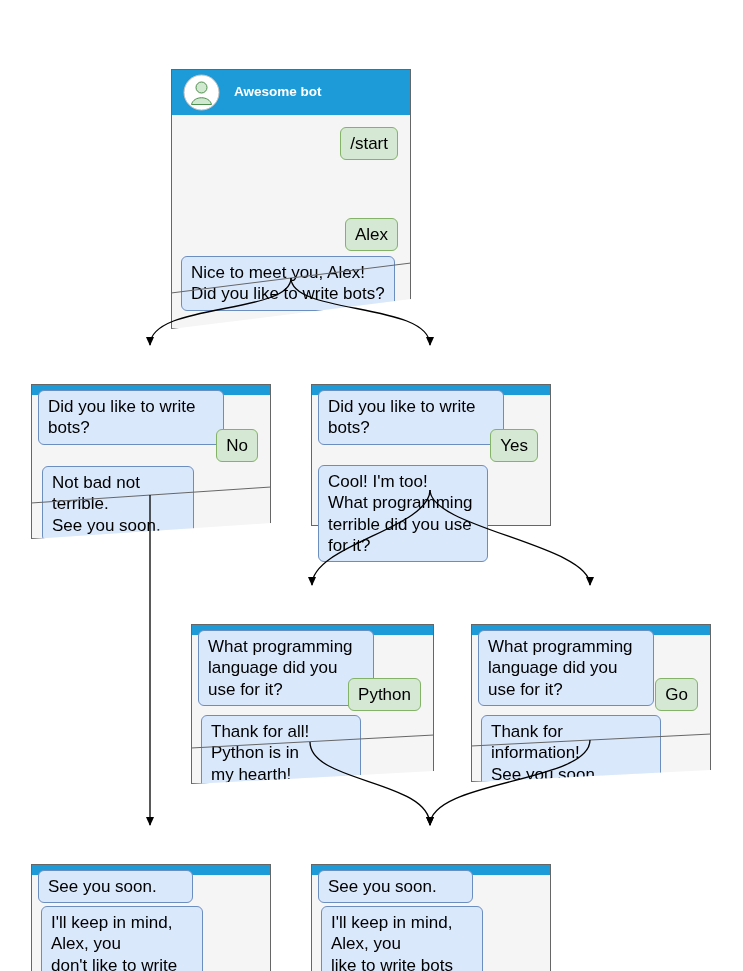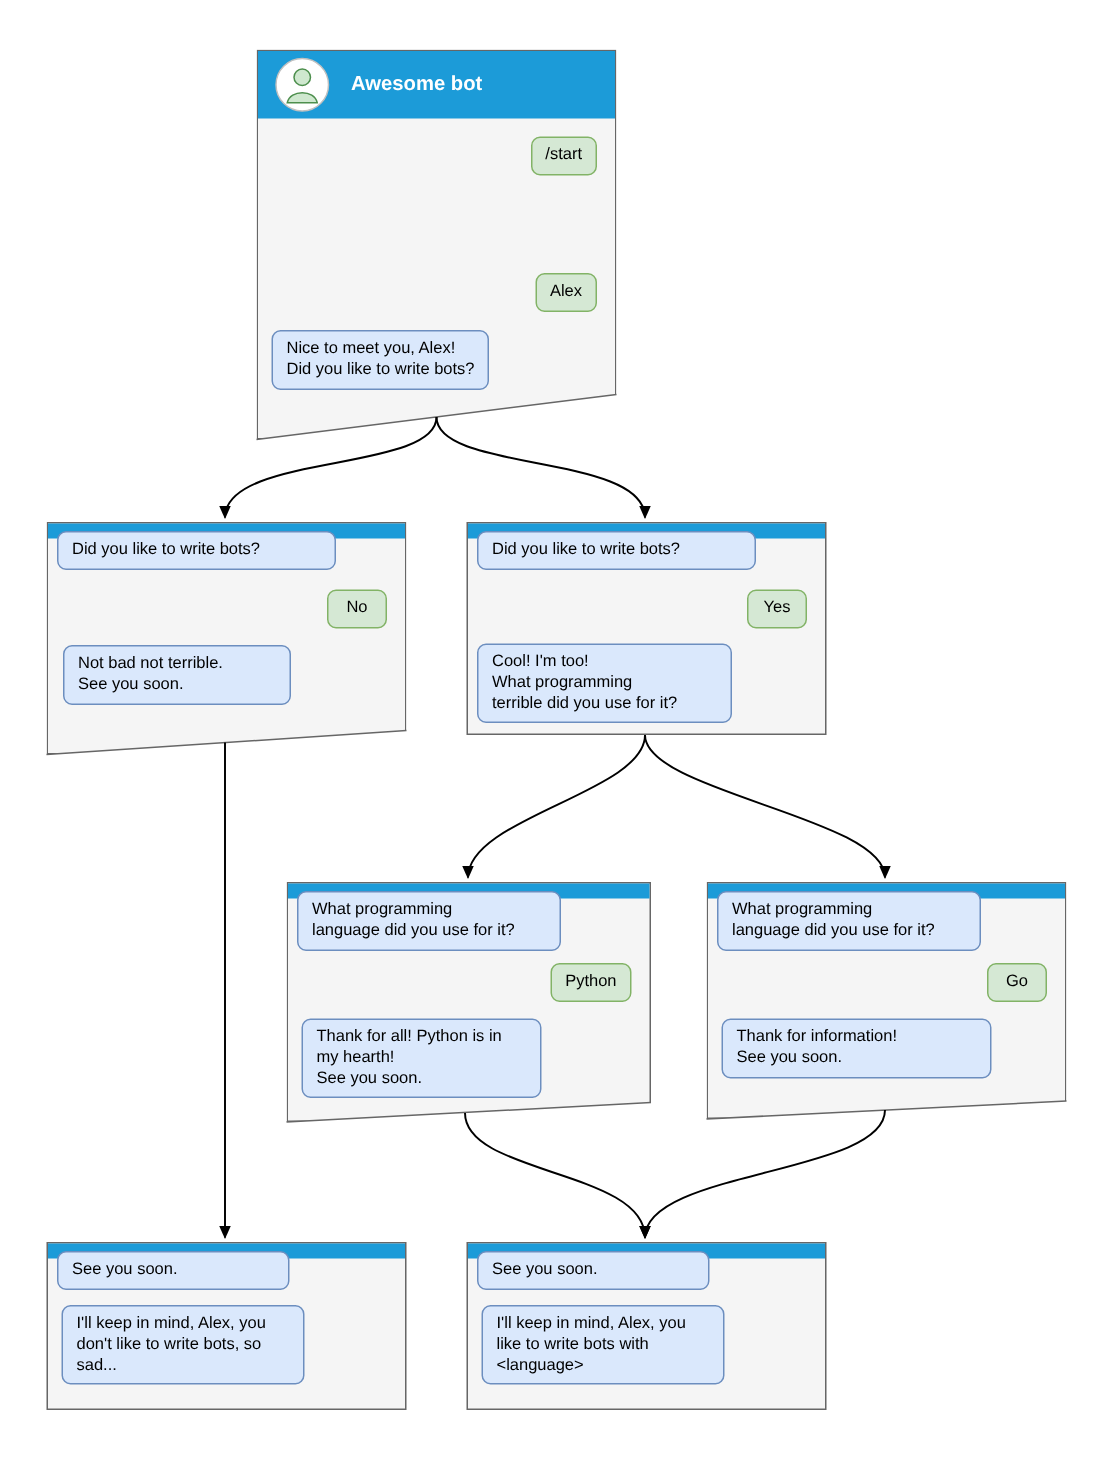--- a/index.html
+++ b/index.html
@@ -15,41 +15,42 @@
     --bot-bg:#dae8fc;
     --bot-border:#6c8ebf;
     --user-bg:#d5e8d4;
     --user-border:#82b366;
   }
   .stage { position:absolute; left:0; top:0; width:743px; height:971px; }
   .window {
     position:absolute;
     background:var(--window-bg);
     border:1px solid var(--window-border);
+    margin-top:36px;
   }
   .slant-30 { clip-path: polygon(0 0, 100% 0, 100% calc(100% - 30px), 0 100%); }
   .slant-16 { clip-path: polygon(0 0, 100% 0, 100% calc(100% - 16px), 0 100%); }
   .slant-13 { clip-path: polygon(0 0, 100% 0, 100% calc(100% - 13px), 0 100%); }
   .slant-12 { clip-path: polygon(0 0, 100% 0, 100% calc(100% - 12px), 0 100%); }
   .header {
     position:absolute; left:0; top:0; right:0; height:45px;
     background:var(--header-blue); z-index:1;
   }
   .strip {
     position:absolute; left:0; top:0; right:0; height:10px;
     background:var(--header-blue); z-index:1;
   }
   .avatar { position:absolute; left:11px; top:4px; width:37px; height:37px; }
   .title {
     position:absolute; left:62px; top:14px;
     color:#ffffff; font-weight:bold; font-size:13.5px;
   }
   .bubble {
     position:absolute; z-index:2;
-    font-size:11px; line-height:1.25;
+    font-size:17px; line-height:1.25;
     padding:5px 9px; border-radius:6px;
     white-space:pre-line; color:#000000;
   }
   .bot  { background:var(--bot-bg);  border:1px solid var(--bot-border); }
   .user { background:var(--user-bg); border:1px solid var(--user-border);
           text-align:center; min-width:40px; }
   .overlay {
     position:absolute; left:0; top:0; width:743px; height:971px;
     pointer-events:none; z-index:4;
   }

